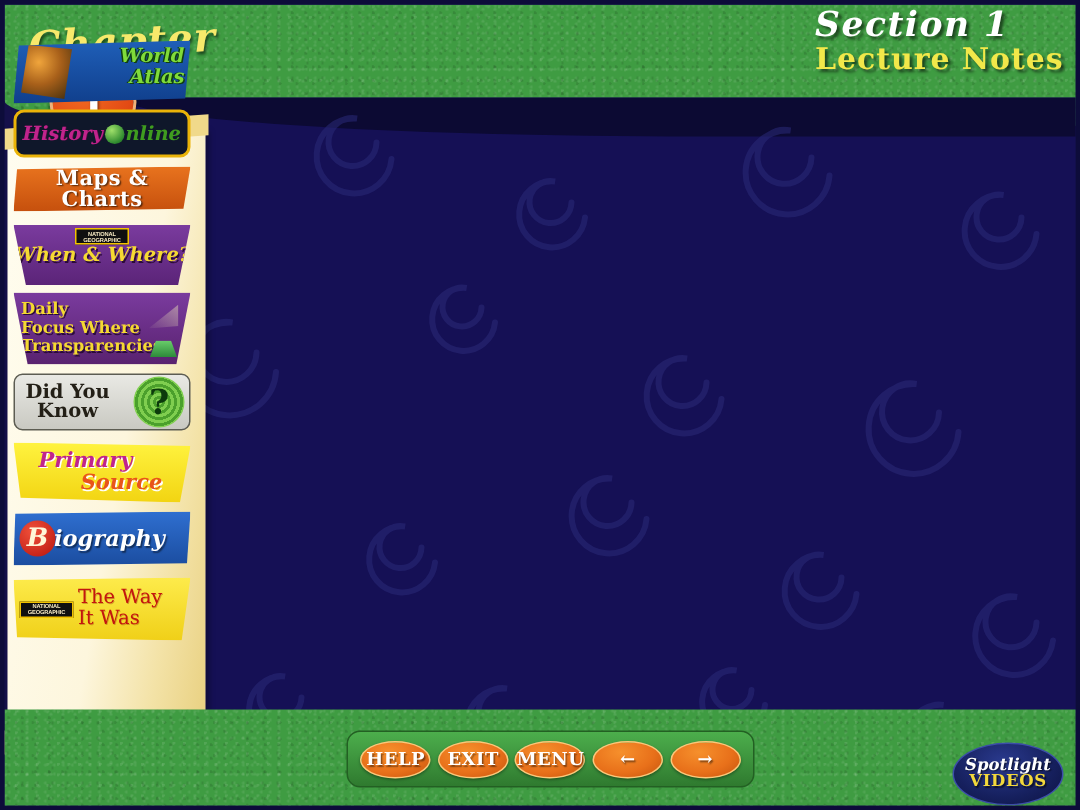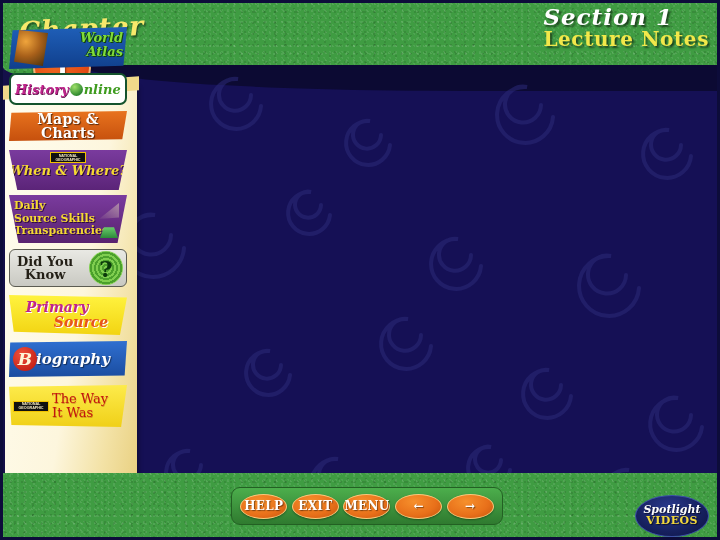--- a/index.html
+++ b/index.html
@@ -198,22 +198,22 @@
     font-style: italic;
     font-size: 13px;
     text-shadow: 1px 1px 0 #104010, -1px 0 0 #104010;
     text-align: right;
     line-height: 1.05;
   }
 
   
   #btn-history-online { top: 70px; height: 32px; }
   #btn-history-online .btn-shape {
-    background: #ffffff;
-    border: 2px solid #14532d;
+    background: #0f172a;
+    border: 2px solid #eab308;
     border-radius: 7px;
     justify-content: flex-start;
     padding-left: 4px;
   }
   #ho-history {
     color: #c0248c;
     font-family: "DejaVu Serif", serif;
     font-weight: bold;
     font-style: italic;
     font-size: 13px;
@@ -560,21 +560,21 @@
         <span>NATIONAL GEOGRAPHIC</span>
       </span>
       <span id="ww-label" class="side-label">When &amp; Where?</span>
     </div>
   </div>
 
   <div class="side-btn" id="btn-daily-focus">
     <div class="btn-shape">
       <div id="df-label">
         <div>Daily</div>
-        <div>Source Skills</div>
+        <div>Focus Where</div>
         <div>Transparencies</div>
       </div>
       <div id="df-beam"></div>
       <div id="df-projector"></div>
     </div>
   </div>
 
   <div class="side-btn" id="btn-did-you-know">
     <div class="btn-shape">
       <div id="dyk-label">

